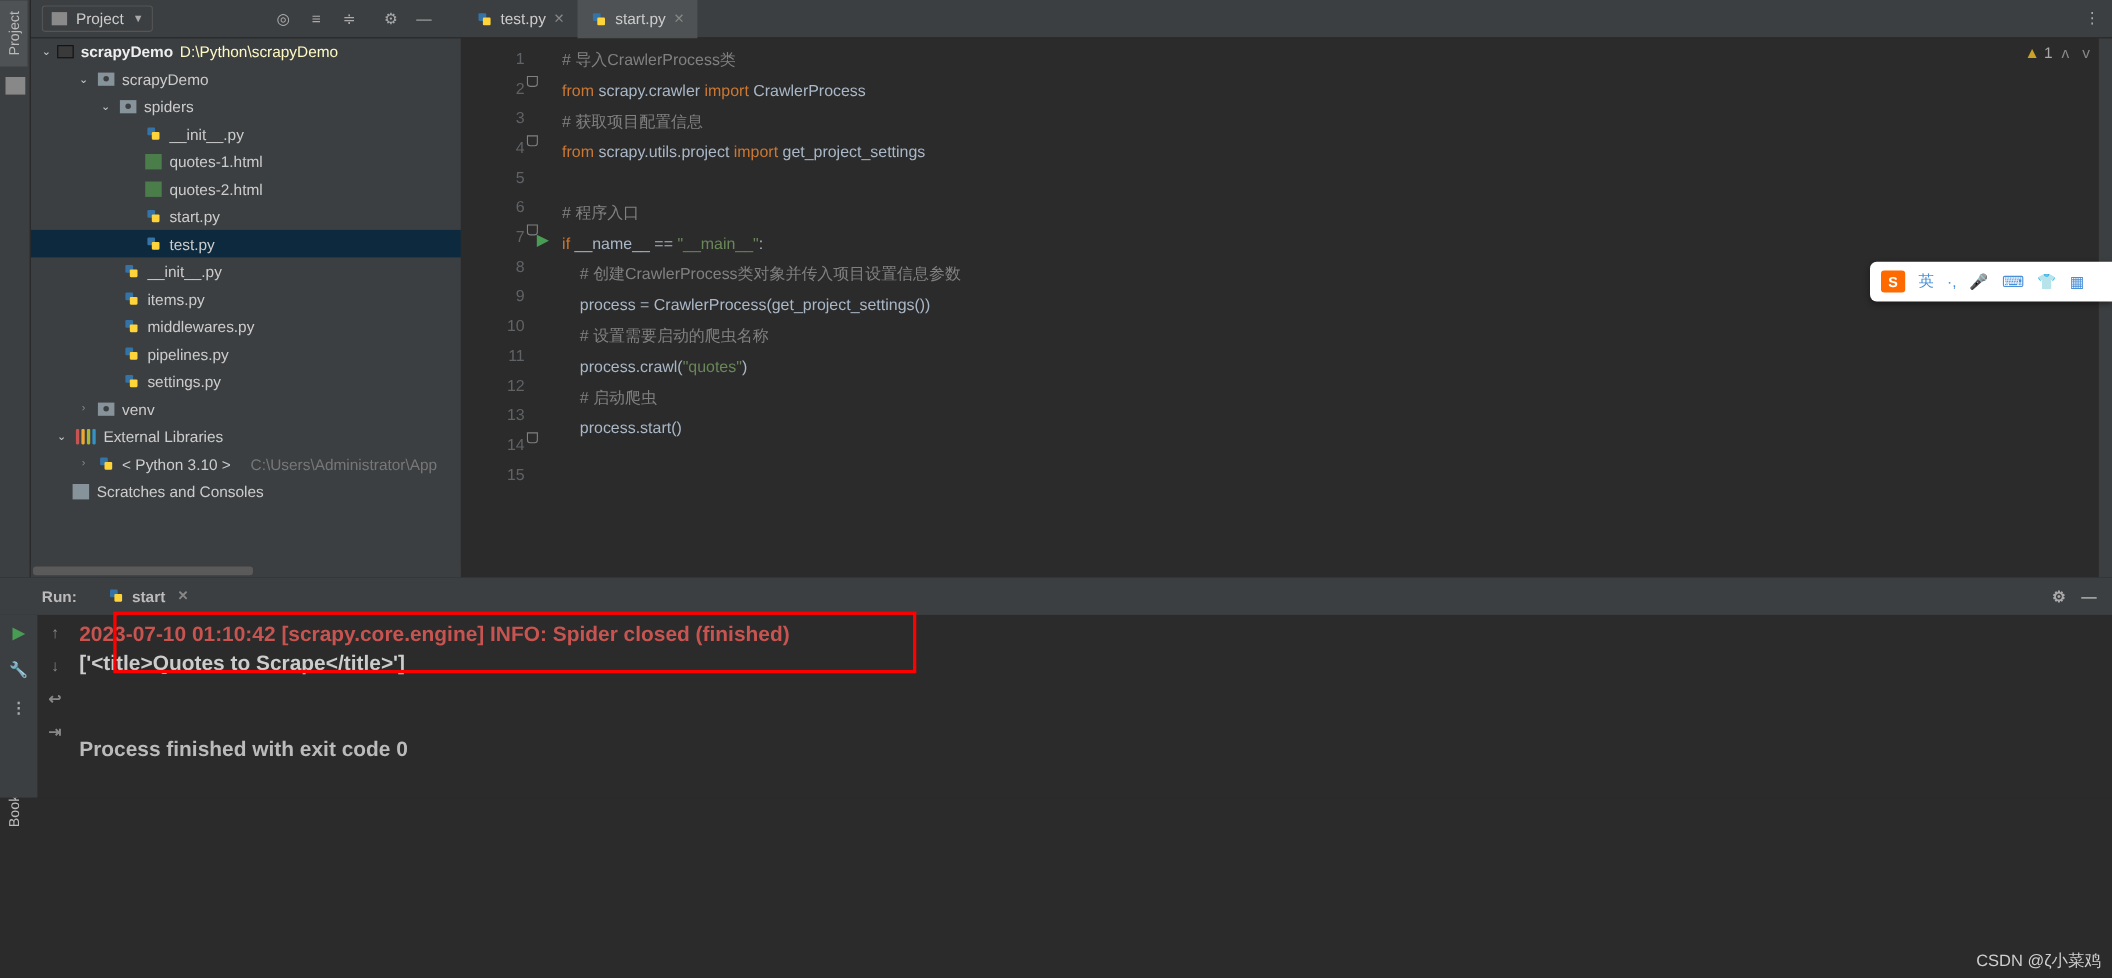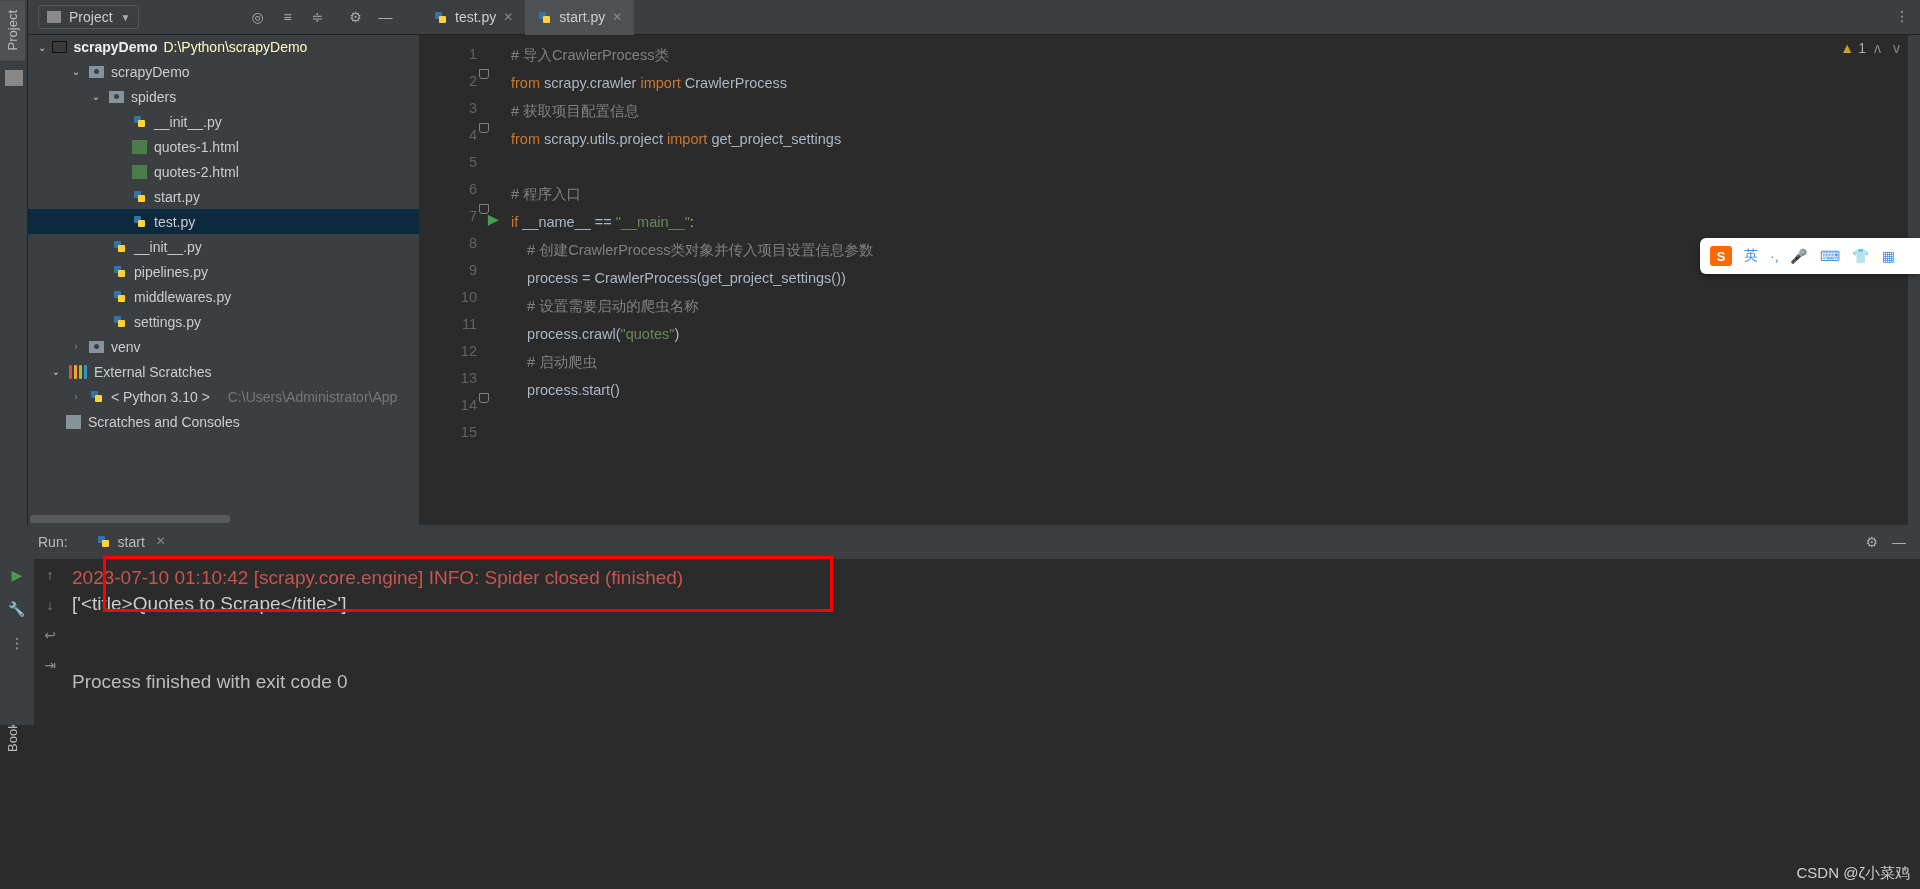--- a/index.html
+++ b/index.html
@@ -51,21 +51,21 @@
 .code{padding-top:6px;font-family:"JetBrains Mono","Consolas",monospace;font-size:14.5px;line-height:27px;white-space:pre;color:#a9b7c6;padding-left:20px;}
 .c-comment{color:#808080;}
 .c-kw{color:#cc7832;}
 .c-str{color:#6a8759;}
 .inspection{position:absolute;right:16px;top:40px;display:flex;align-items:center;gap:4px;color:#aaa;}
 .inspection .warn{color:#c9a227;}
 .inspection .arr{color:#888;padding:0 4px;}
 .scroll-track{position:absolute;right:0;top:35px;width:12px;height:490px;background:#3c3f41;}
 .tree-scroll{position:absolute;left:28px;top:513px;width:391px;height:12px;background:#3c3f41;}
 .tree-scroll .thumb{height:8px;width:200px;background:#5a5a5a;margin-top:2px;margin-left:2px;border-radius:3px;}
-.run-panel{position:absolute;left:0;right:0;top:525px;height:200px;background:#2b2b2b;}
+.run-panel{position:absolute;left:0;right:0;top:525px;height:200px;background:#2b2b2b;font-weight:bold;}
 .run-header{height:34px;background:#3c3f41;display:flex;align-items:center;padding-left:38px;color:#bbb;}
 .run-header .lbl{margin-right:18px;}
 .run-header .tab{display:flex;align-items:flex-start;gap:7px;padding:7px 10px;}
 .run-header .tab .pyic{width:15px;height:15px;position:relative;}
 .run-header .tab .pyic::before{content:"";position:absolute;width:7px;height:7px;background:#3573a6;border-radius:1px;top:2px;left:2px;}
 .run-header .tab .pyic::after{content:"";position:absolute;width:7px;height:7px;background:#ffd43b;border-radius:1px;bottom:2px;right:2px;}
 .run-header .tab .x{color:#888;font-size:12px;margin-left:4px;}
 .run-header .right{position:absolute;right:14px;display:flex;gap:14px;color:#aaa;}
 .run-body{display:flex;height:166px;}
 .run-tools{width:34px;background:#3c3f41;display:flex;flex-direction:column;align-items:center;padding-top:8px;gap:18px;}
@@ -164,44 +164,48 @@
   <div class="tree-item sel" style="padding-left:104px">
       <span class="pyfile"></span>
       <span>test.py</span>
     </div>
   <div class="tree-item" style="padding-left:84px">
       <span class="pyfile"></span>
       <span>__init__.py</span>
     </div>
   <div class="tree-item" style="padding-left:84px">
       <span class="pyfile"></span>
+      <span>items.py</span>
+    </div>
+  <div class="tree-item" style="padding-left:84px">
+      <span class="pyfile"></span>
+      <span>middlewares.py</span>
+    </div>
+  <div class="tree-item" style="padding-left:84px">
+      <span class="pyfile"></span>
       <span>pipelines.py</span>
-    </div>
-  <div class="tree-item" style="padding-left:84px">
-      <span class="pyfile"></span>
-      <span>middlewares.py</span>
     </div>
   <div class="tree-item" style="padding-left:84px">
       <span class="pyfile"></span>
       <span>settings.py</span>
     </div>
   <div class="tree-item" style="padding-left:42px">
       <span class="chev right">›</span>
       <span class="folder-y" style="background:#87939a"></span>
       <span>venv</span>
     </div>
   <div class="tree-item" style="padding-left:22px">
       <span class="chev">⌄</span>
       <span class="libic">
         <span class="b1"></span>
         <span class="b2"></span>
         <span class="b3"></span>
         <span class="b4"></span>
       </span>
-      <span>External Scratches</span>
+      <span>External Libraries</span>
     </div>
   <div class="tree-item" style="padding-left:42px"><span class="chev right">›</span><span class="pyfile"></span><span>&lt; Python 3.10 &gt;</span>&nbsp;<span style="color:#777">C:\Users\Administrator\App</span></div>
   <div class="tree-item" style="padding-left:38px">
       <span style="width:15px;height:14px;background:#87939a;position:relative"></span>
       <span>Scratches and Consoles</span>
     </div>
 </div>
 <div class="tree-scroll">
     <div class="thumb"></div>
   </div>

